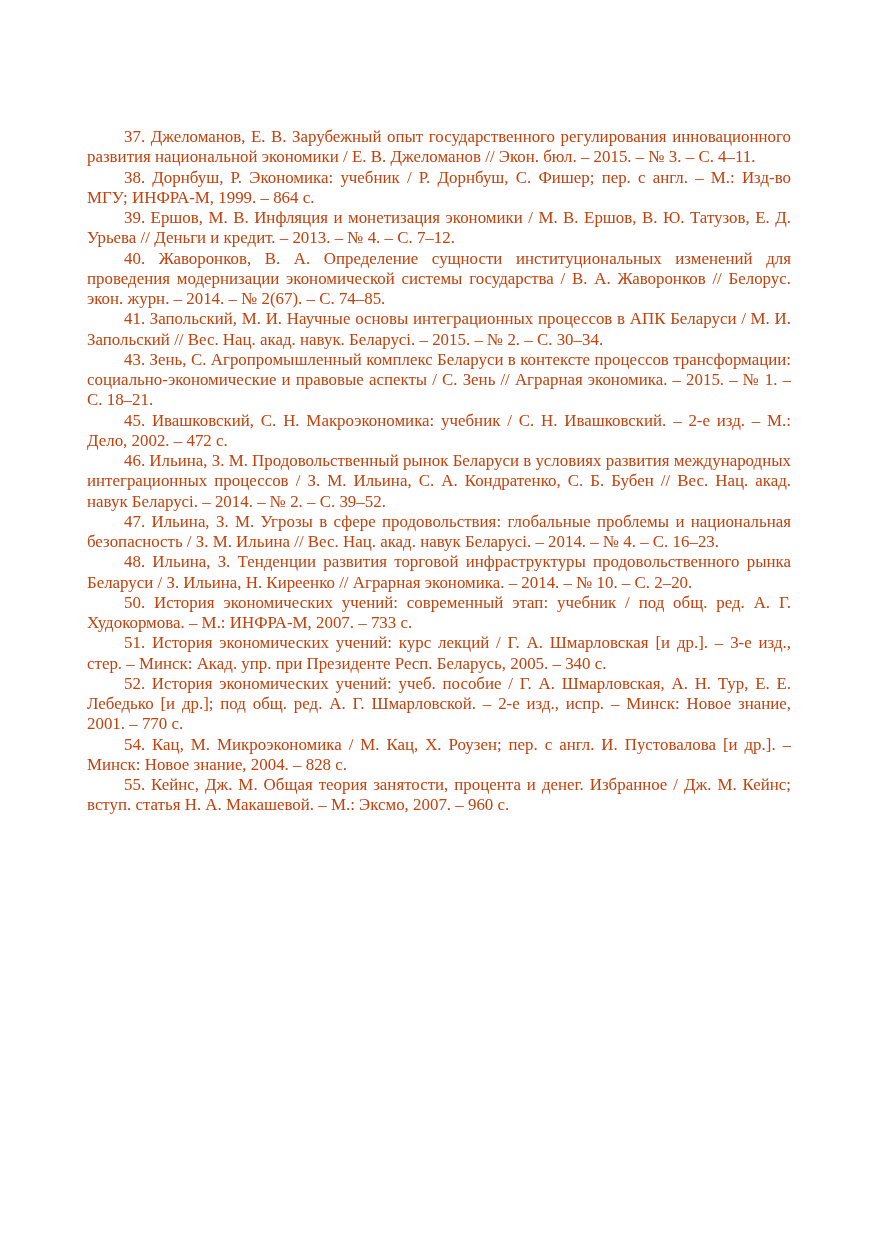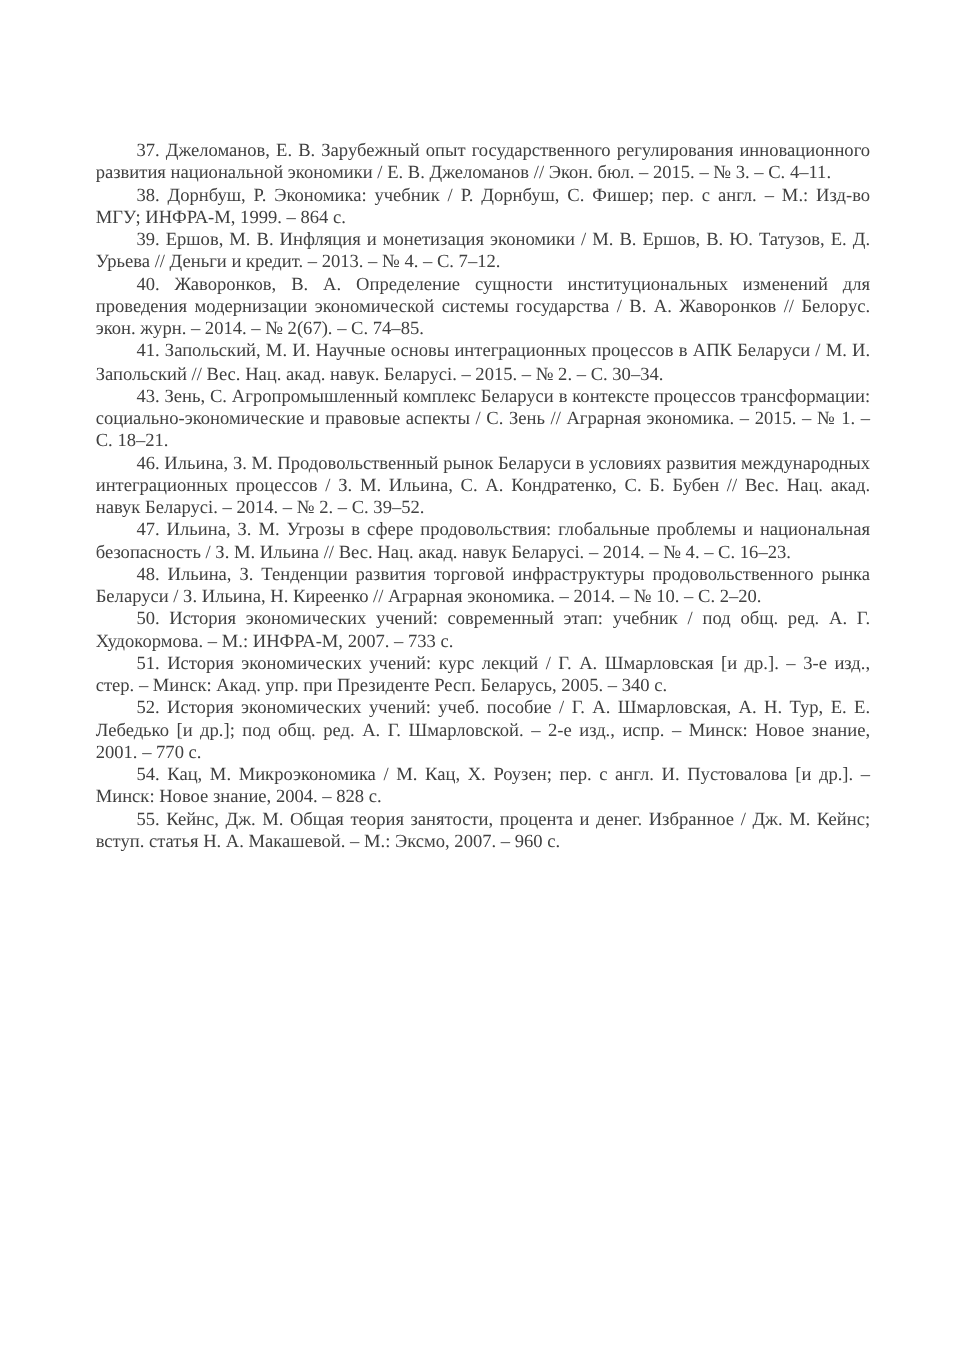--- a/index.html
+++ b/index.html
@@ -3,21 +3,21 @@
 <meta charset="utf-8">
 <style>
   html, body { margin: 0; padding: 0; background: #ffffff; }
   .page {
     position: relative;
     width: 874px;
     height: 1241px;
     background: #ffffff;
     overflow: hidden;
     font-family: "Liberation Serif", "DejaVu Serif", serif;
-    color: #404040;
+    color: #c2410c;
   }
   .content {
     position: absolute;
     left: 87px;
     top: 127px;
     width: 704px;
     font-size: 16.9px;
     line-height: 20.25px;
     text-align: justify;
   }
@@ -41,20 +41,21 @@
 <body>
 
 <div class="page">
   <div class="content">
     <p>37. Джеломанов, Е. В. Зарубежный опыт государственного регулирования инновационного развития национальной экономики / Е. В. Джеломанов // Экон. бюл. – 2015. – № 3. – С. 4–11.</p>
     <p>38. Дорнбуш, Р. Экономика: учебник / Р. Дорнбуш, С. Фишер; пер. с англ. – М.: Изд-во МГУ; ИНФРА-М, 1999. – 864 с.</p>
     <p>39. Ершов, М. В. Инфляция и монетизация экономики / М. В. Ершов, В. Ю. Татузов, Е. Д. Урьева // Деньги и кредит. – 2013. – № 4. – С. 7–12.</p>
     <p>40. Жаворонков, В. А. Определение сущности институциональных изменений для проведения модернизации экономической системы государства / В. А. Жаворонков // Белорус. экон. журн. – 2014. – № 2(67). – С. 74–85.</p>
     <p>41. Запольский, М. И. Научные основы интеграционных процессов в АПК Беларуси / М. И. Запольский // Вес. Нац. акад. навук. Беларусі. – 2015. – № 2. – С. 30–34.</p>
     <p>43. Зень, С. Агропромышленный комплекс Беларуси в контексте процессов трансформации: социально-экономические и правовые аспекты / С. Зень // Аграрная экономика. – 2015. – № 1. – С. 18–21.</p>
+    <p>45. Ивашковский, С. Н. Макроэкономика: учебник / С. Н. Ивашковский. – 2-е изд. – М.: Дело, 2002. – 472 с.</p>
     <p>46. Ильина, З. М. Продовольственный рынок Беларуси в условиях развития международных интеграционных процессов / З. М. Ильина, С. А. Кондратенко, С. Б. Бубен // Вес. Нац. акад. навук Беларусі. – 2014. – № 2. – С. 39–52.</p>
     <p>47. Ильина, З. М. Угрозы в сфере продовольствия: глобальные проблемы и национальная безопасность / З. М. Ильина // Вес. Нац. акад. навук Беларусі. – 2014. – № 4. – С. 16–23.</p>
     <p>48. Ильина, З. Тенденции развития торговой инфраструктуры продовольственного рынка Беларуси / З. Ильина, Н. Киреенко // Аграрная экономика. – 2014. – № 10. – С. 2–20.</p>
     <p>50. История экономических учений: современный этап: учебник / под общ. ред. А. Г. Худокормова. – М.: ИНФРА-М, 2007. – 733 с.</p>
     <p>51. История экономических учений: курс лекций / Г. А. Шмарловская [и др.]. – 3-е изд., стер. – Минск: Акад. упр. при Президенте Респ. Беларусь, 2005. – 340 с.</p>
     <p>52. История экономических учений: учеб. пособие / Г. А. Шмарловская, А. Н. Тур, Е. Е. Лебедько [и др.]; под общ. ред. А. Г. Шмарловской. – 2-е изд., испр. – Минск: Новое знание, 2001. – 770 с.</p>
     <p>54. Кац, М. Микроэкономика / М. Кац, Х. Роузен; пер. с англ. И. Пустовалова [и др.]. – Минск: Новое знание, 2004. – 828 с.</p>
     <p>55. Кейнс, Дж. М. Общая теория занятости, процента и денег. Избранное / Дж. М. Кейнс; вступ. статья Н. А. Макашевой. – М.: Эксмо, 2007. – 960 с.</p>
   </div>
   <div class="page-footer">57</div>

